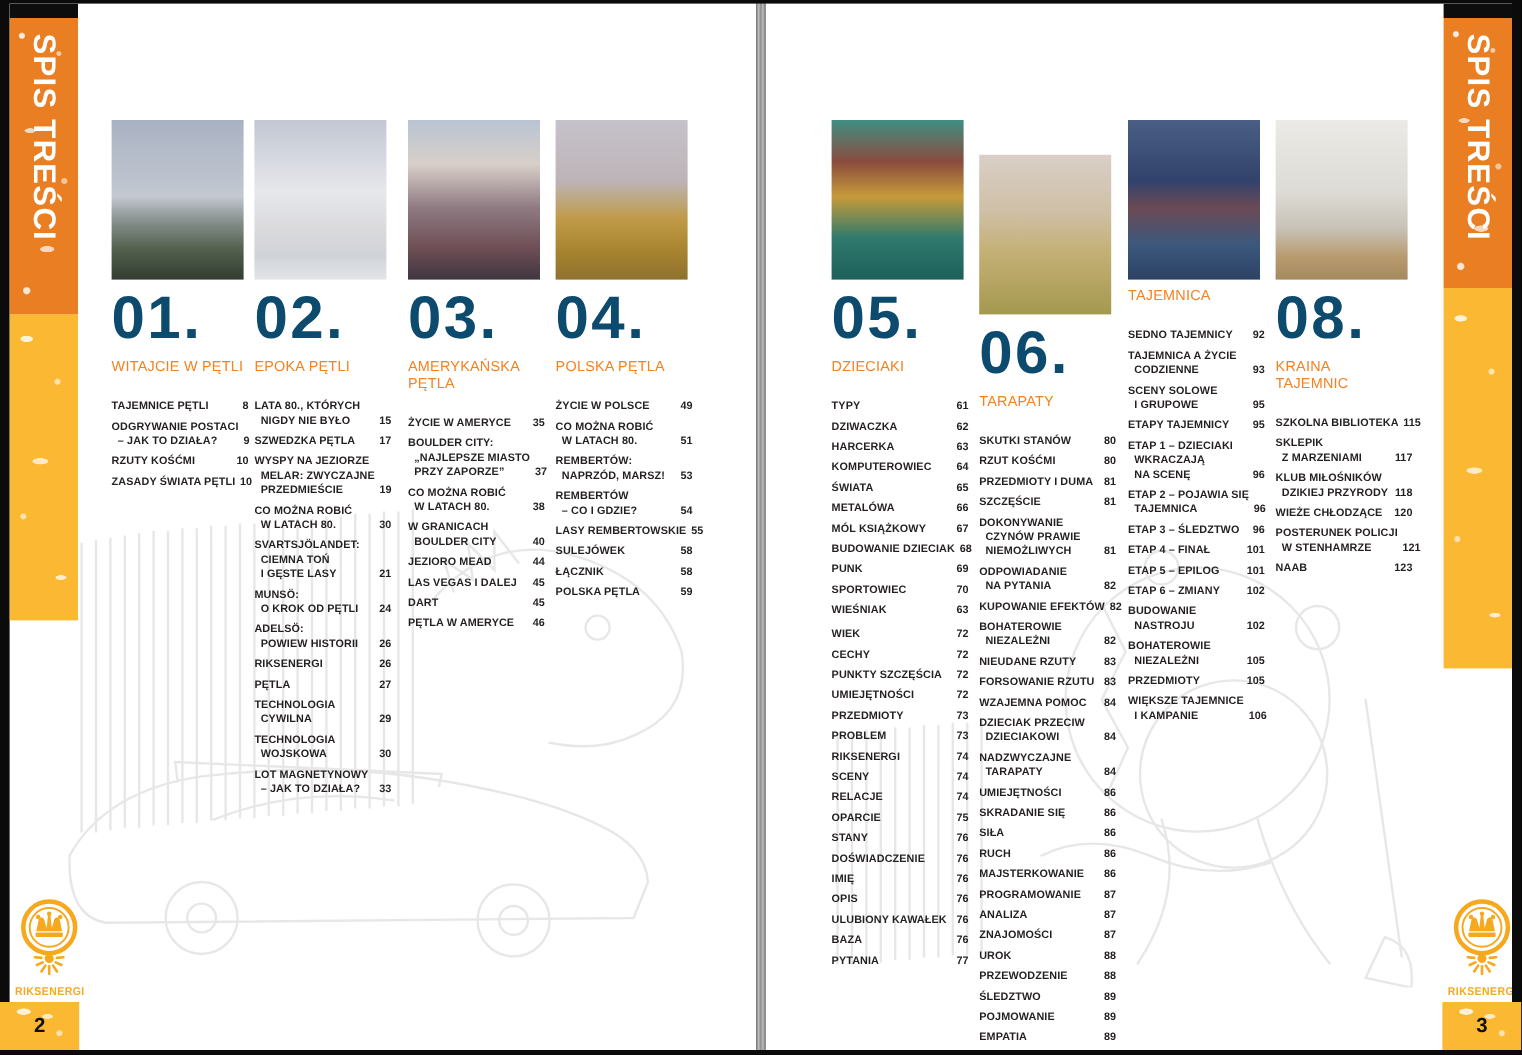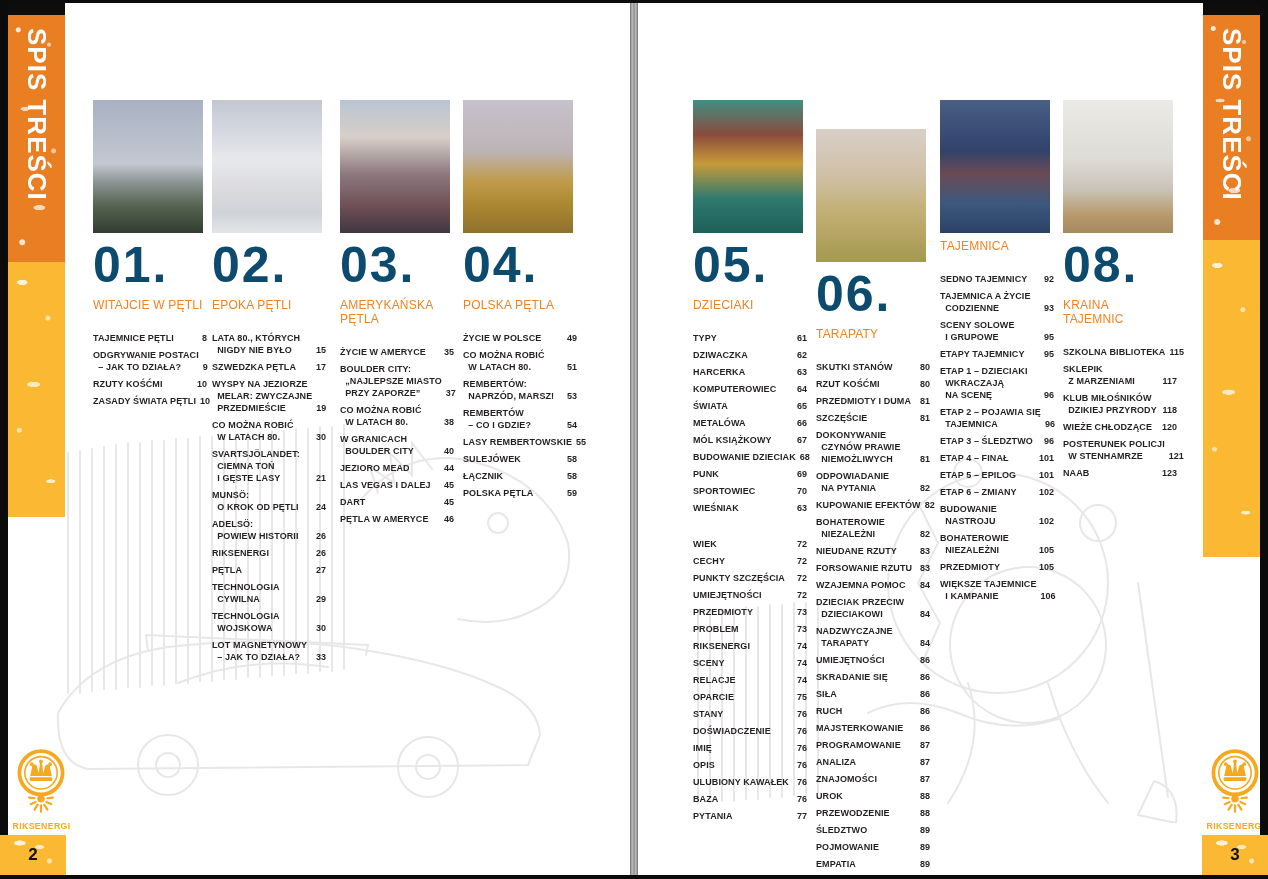--- a/index.html
+++ b/index.html
@@ -38,21 +38,21 @@
     writing-mode:vertical-rl;color:#fff;font-weight:bold;font-size:26px;letter-spacing:1px;white-space:pre;}
 
   
   .col{position:absolute;top:97px;width:114px;z-index:2;}
   .photo{width:110px;height:133px;}
   .chnum{margin-top:5px;font-size:50px;line-height:54px;font-weight:bold;color:#0c4a6e;letter-spacing:2px;}
   .chtitle{margin-top:6px;font-size:12px;line-height:14px;font-weight:normal;color:#F58220;
            letter-spacing:.2px;white-space:pre;}
   .entries{margin-top:20px;}
   .entry{display:flex;justify-content:space-between;align-items:flex-end;margin-bottom:5px;color:#231F20;}
-  .entry.gap{margin-top:24px;}
+  .entry.gap{margin-top:8px;}
   .entry .lbl{font-size:9px;line-height:12px;font-weight:bold;white-space:pre;letter-spacing:.1px;}
   .entry .pg{font-size:9px;line-height:12px;font-weight:bold;margin-left:4px;}
 
   
   .logo{position:absolute;width:62px;text-align:center;z-index:2;}
   .logo.l-left{left:2px;top:746px;}
   .logo.l-right{left:566px;top:746px;}
   .logo .label{color:#F6A81F;font-weight:bold;font-size:9.5px;letter-spacing:.4px;transform:scaleX(.92);margin-top:1px;}
 
   

